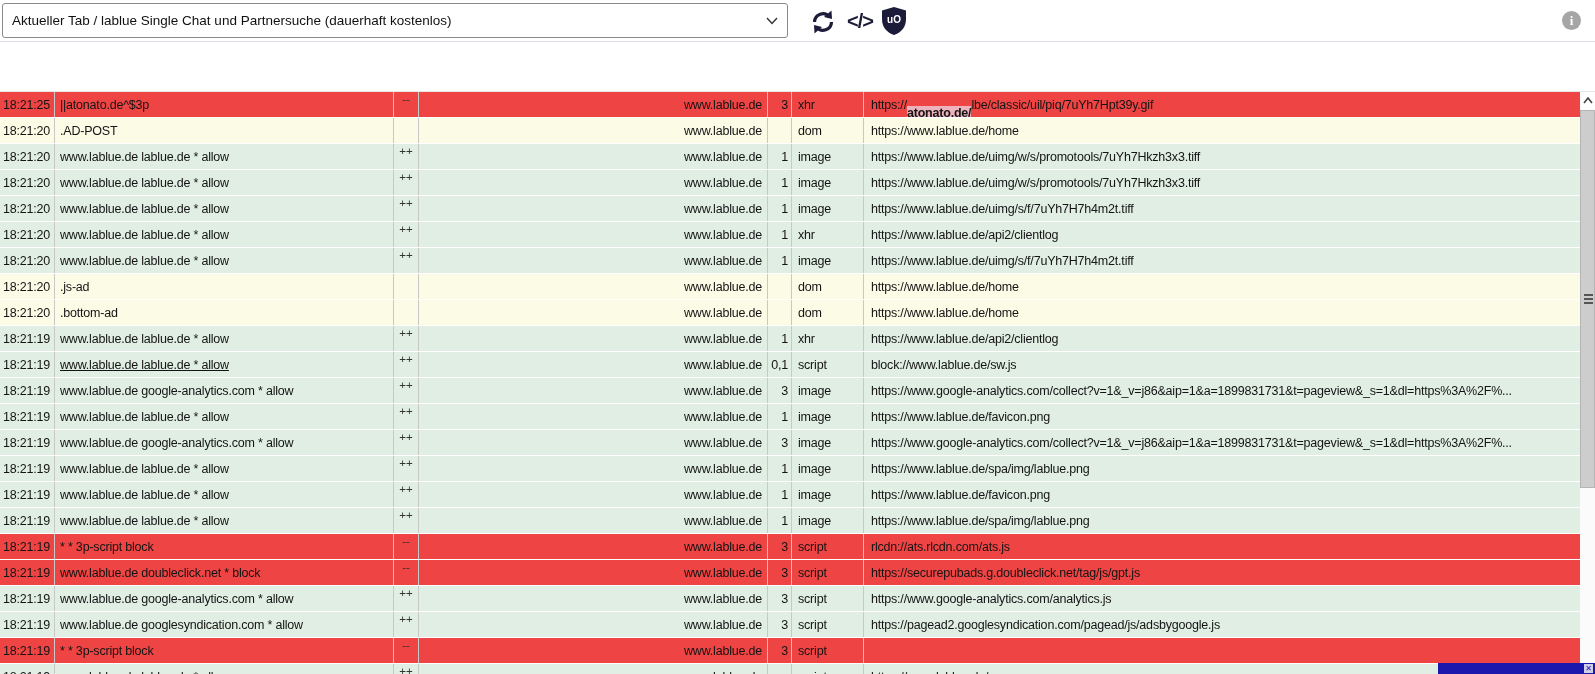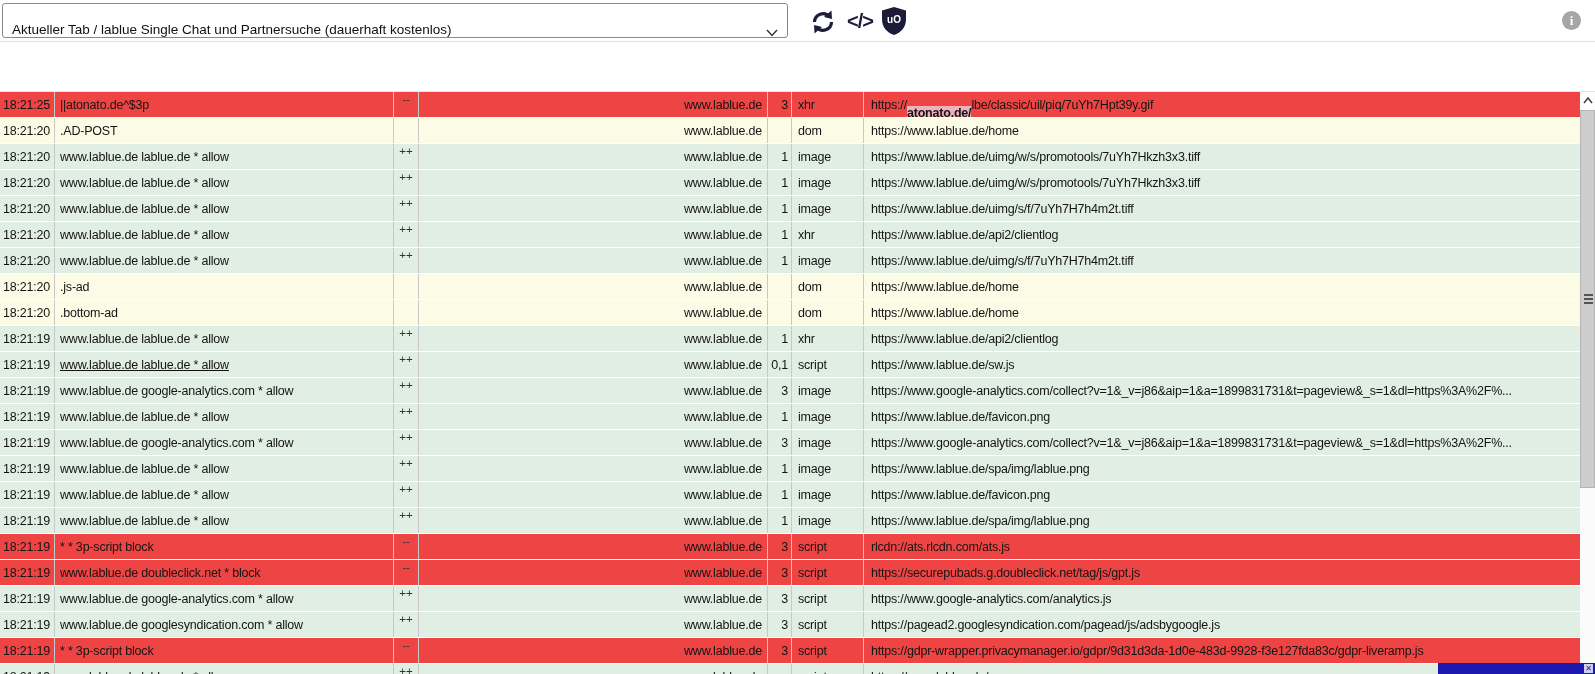--- a/index.html
+++ b/index.html
@@ -5,21 +5,21 @@
   html,body{margin:0;padding:0;}
   body{
     width:1595px;height:674px;overflow:hidden;position:relative;
     background:#ffffff;font-family:"Liberation Sans",sans-serif;color:#141414;
   }
   
   .topbar{position:absolute;top:0;left:0;width:1595px;height:42px;background:#fff;border-bottom:1px solid #dbdfe7;box-sizing:border-box;}
   .tab-select{
     position:absolute;left:2px;top:3px;width:786px;height:35px;box-sizing:border-box;
     border:1px solid #8a8a8a;border-radius:3px;background:#fff;
-    display:flex;align-items:flex-end;justify-content:space-between;
+    display:flex;align-items:center;justify-content:space-between;
     padding:0 9px;font-size:13.5px;color:#101010;cursor:default;
   }
   .tb-icon{position:absolute;display:flex;align-items:center;justify-content:center;}
   .ic-refresh{left:808px;top:7px;width:30px;height:30px;}
   .ic-code{left:844px;top:6px;width:32px;height:30px;font-weight:bold;font-size:20px;color:#1c1c3a;letter-spacing:-1px;}
   .ic-shield{left:880px;top:6px;width:28px;height:30px;justify-content:center;}
   .ic-info{left:1562px;top:11px;width:19px;height:19px;border-radius:50%;background:#a6a6a6;color:#fff;font-weight:bold;font-size:13px;font-family:"Liberation Serif",serif;}
   
   .toolbar{position:absolute;top:43px;left:0;width:1595px;height:49px;background:#fff;border-bottom:1px solid #e6e6e6;box-sizing:border-box;}
   .tool-icon{position:absolute;display:flex;align-items:center;justify-content:center;cursor:pointer;}
@@ -293,21 +293,21 @@
       </div>
       <div class="row allowed">
         <div class="cell c-time">18:21:19</div>
         <div class="cell c-filter">
           <span class="f-under">www.lablue.de lablue.de * allow</span>
         </div>
         <div class="cell c-ind">++</div>
         <div class="cell c-domain">www.lablue.de</div>
         <div class="cell c-count">0,1</div>
         <div class="cell c-type">script</div>
-        <div class="cell c-url">https://www.lablue.de/sw.js</div>
+        <div class="cell c-url">block://www.lablue.de/sw.js</div>
       </div>
       <div class="row allowed">
         <div class="cell c-time">18:21:19</div>
         <div class="cell c-filter">
           <span>www.lablue.de google-analytics.com * allow</span>
         </div>
         <div class="cell c-ind">++</div>
         <div class="cell c-domain">www.lablue.de</div>
         <div class="cell c-count">3</div>
         <div class="cell c-type">image</div>
@@ -414,21 +414,20 @@
       </div>
       <div class="row blocked">
         <div class="cell c-time">18:21:19</div>
         <div class="cell c-filter">
           <span>* * 3p-script block</span>
         </div>
         <div class="cell c-ind">--</div>
         <div class="cell c-domain">www.lablue.de</div>
         <div class="cell c-count">3</div>
         <div class="cell c-type">script</div>
-        <div class="cell c-url">https://gdpr-wrapper.privacymanager.io/gdpr/9d31d3da-1d0e-483d-9928-f3e127fda83c/gdpr-liveramp.js</div>
       </div>
       <div class="row allowed">
         <div class="cell c-time">18:21:19</div>
         <div class="cell c-filter">
           <span>www.lablue.de lablue.de * allow</span>
         </div>
         <div class="cell c-ind">++</div>
         <div class="cell c-domain">www.lablue.de</div>
         <div class="cell c-count"></div>
         <div class="cell c-type">script</div>

